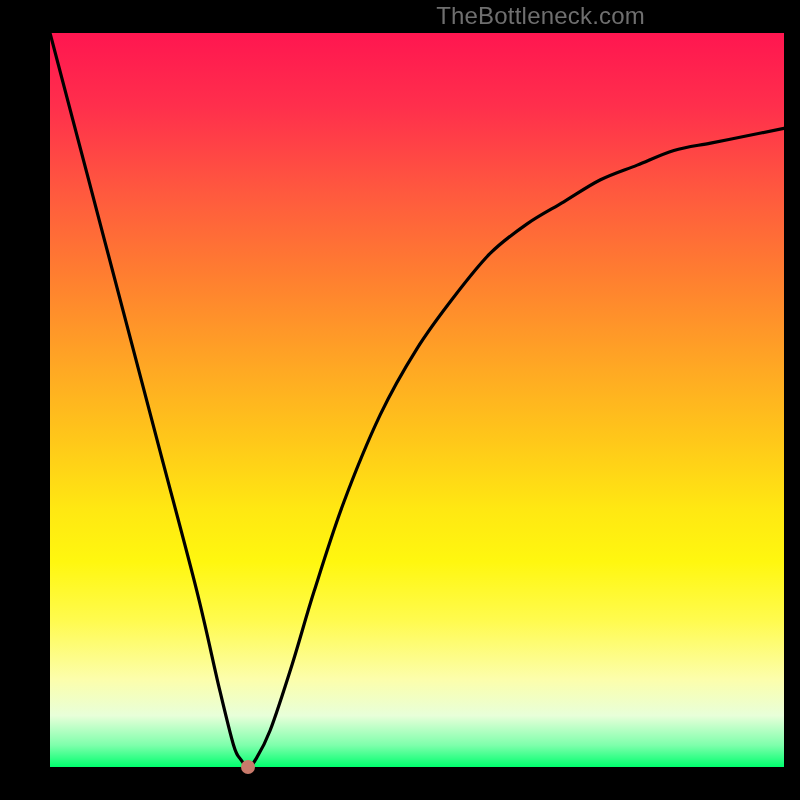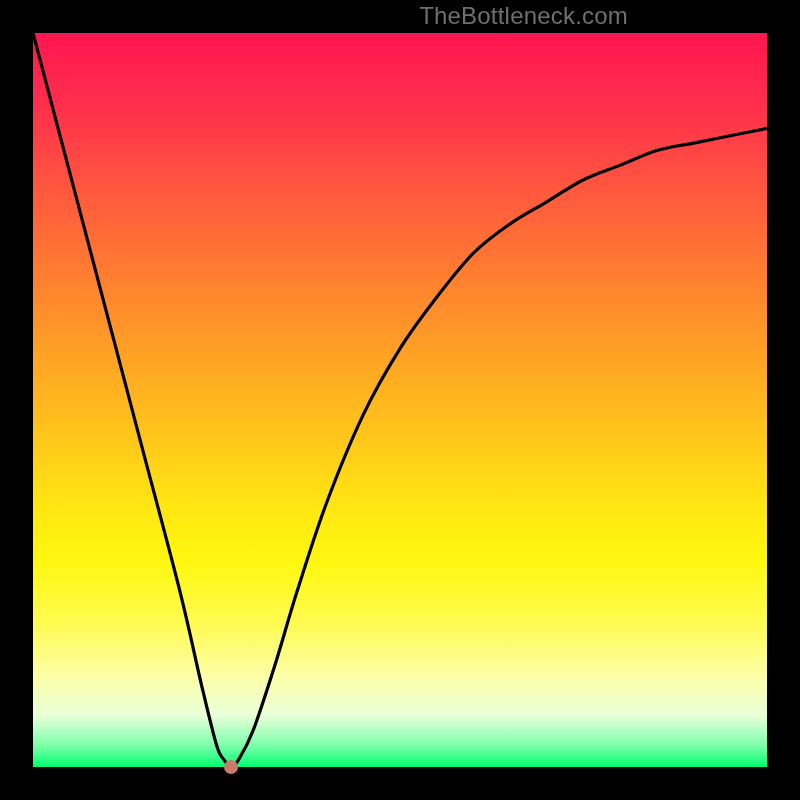--- a/index.html
+++ b/index.html
@@ -9,20 +9,21 @@
     height: 800px;
     background: #000;
     overflow: hidden;
     font-family: Arial, Helvetica, sans-serif;
   }
   .frame {
     position: relative;
     width: 640px;
     height: 800px;
     background: #000;
+    margin-left: 17px;
   }
   .watermark {
     position: absolute;
     top: 2px;
     right: 12px;
     color: #6f6f6f;
     font-size: 24px;
     font-weight: 500;
     letter-spacing: 0.2px;
     z-index: 50;

